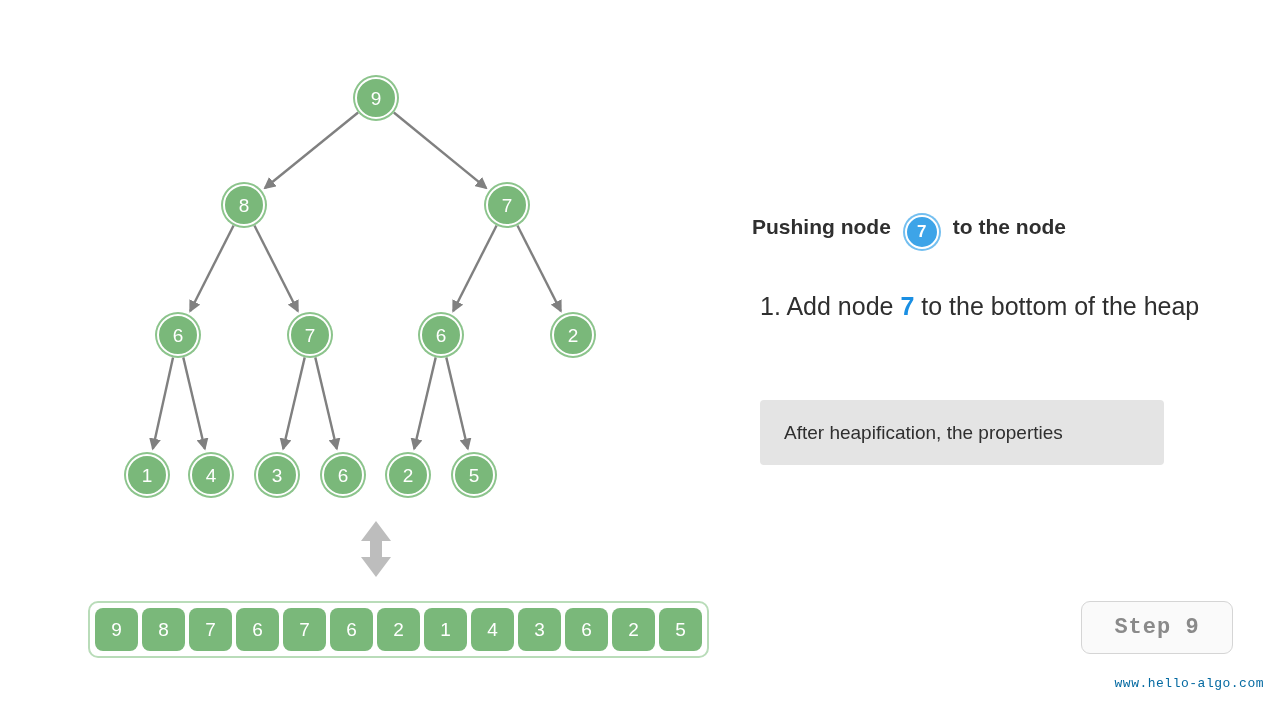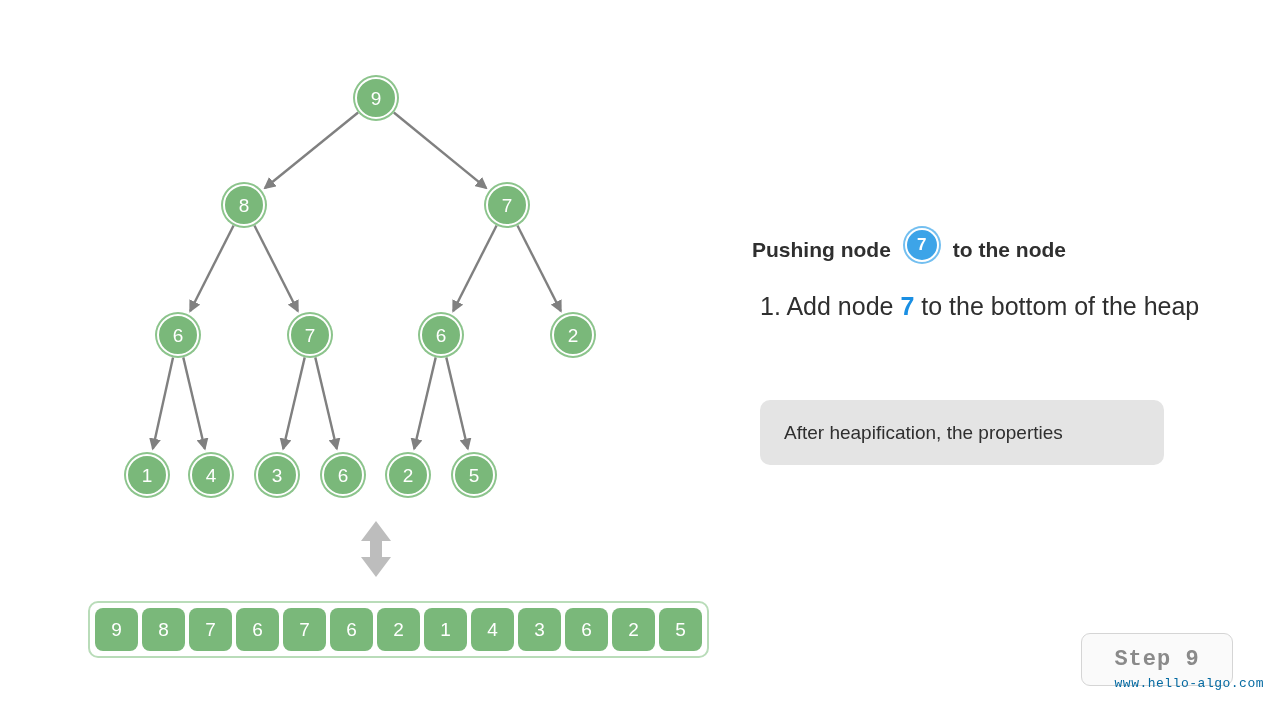--- a/index.html
+++ b/index.html
@@ -93,23 +93,23 @@
     position: absolute;
     left: 752px;
     top: 0;
     width: 520px;
     height: 720px;
   }
 
   #heading {
     position: absolute;
     left: 0;
-    top: 228px;
-    display: flex;
-    align-items: flex-end;
+    top: 215px;
+    display: flex;
+    align-items: flex-start;
     font-size: 21px;
     font-weight: bold;
     color: #2f2f2f;
     white-space: nowrap;
   }
   #heading .badge {
     width: 34px;
     height: 34px;
     border-radius: 50%;
     background: #3da4e8;
@@ -137,21 +137,21 @@
   .hl-blue { color: #1a8fe3; font-weight: bold; }
 
   #note-box {
     position: absolute;
     left: 8px;
     top: 400px;
     width: 404px;
     padding: 18px 24px;
     box-sizing: border-box;
     background: #e4e4e4;
-    border-radius: 10px;
+    border-radius: 4px;
     font-size: 19px;
     color: #2f2f2f;
     line-height: 1.55;
   }
 
   #step-badge {
     position: absolute;
     left: 329px;
     top: 601px;
     width: 152px;
@@ -161,21 +161,20 @@
     background: #fafafa;
     display: flex;
     align-items: center;
     justify-content: center;
     font-family: "Liberation Mono", monospace;
     font-size: 22px;
     font-weight: bold;
     color: #8a8a8a;
     letter-spacing: 1px;
     box-sizing: border-box;
-    margin-top: 32px;
   }
 
   #watermark {
     position: absolute;
     right: 8px;
     top: 676px;
     font-family: "Liberation Mono", monospace;
     font-size: 13px;
     color: #0369a1;
     letter-spacing: 0.5px;

